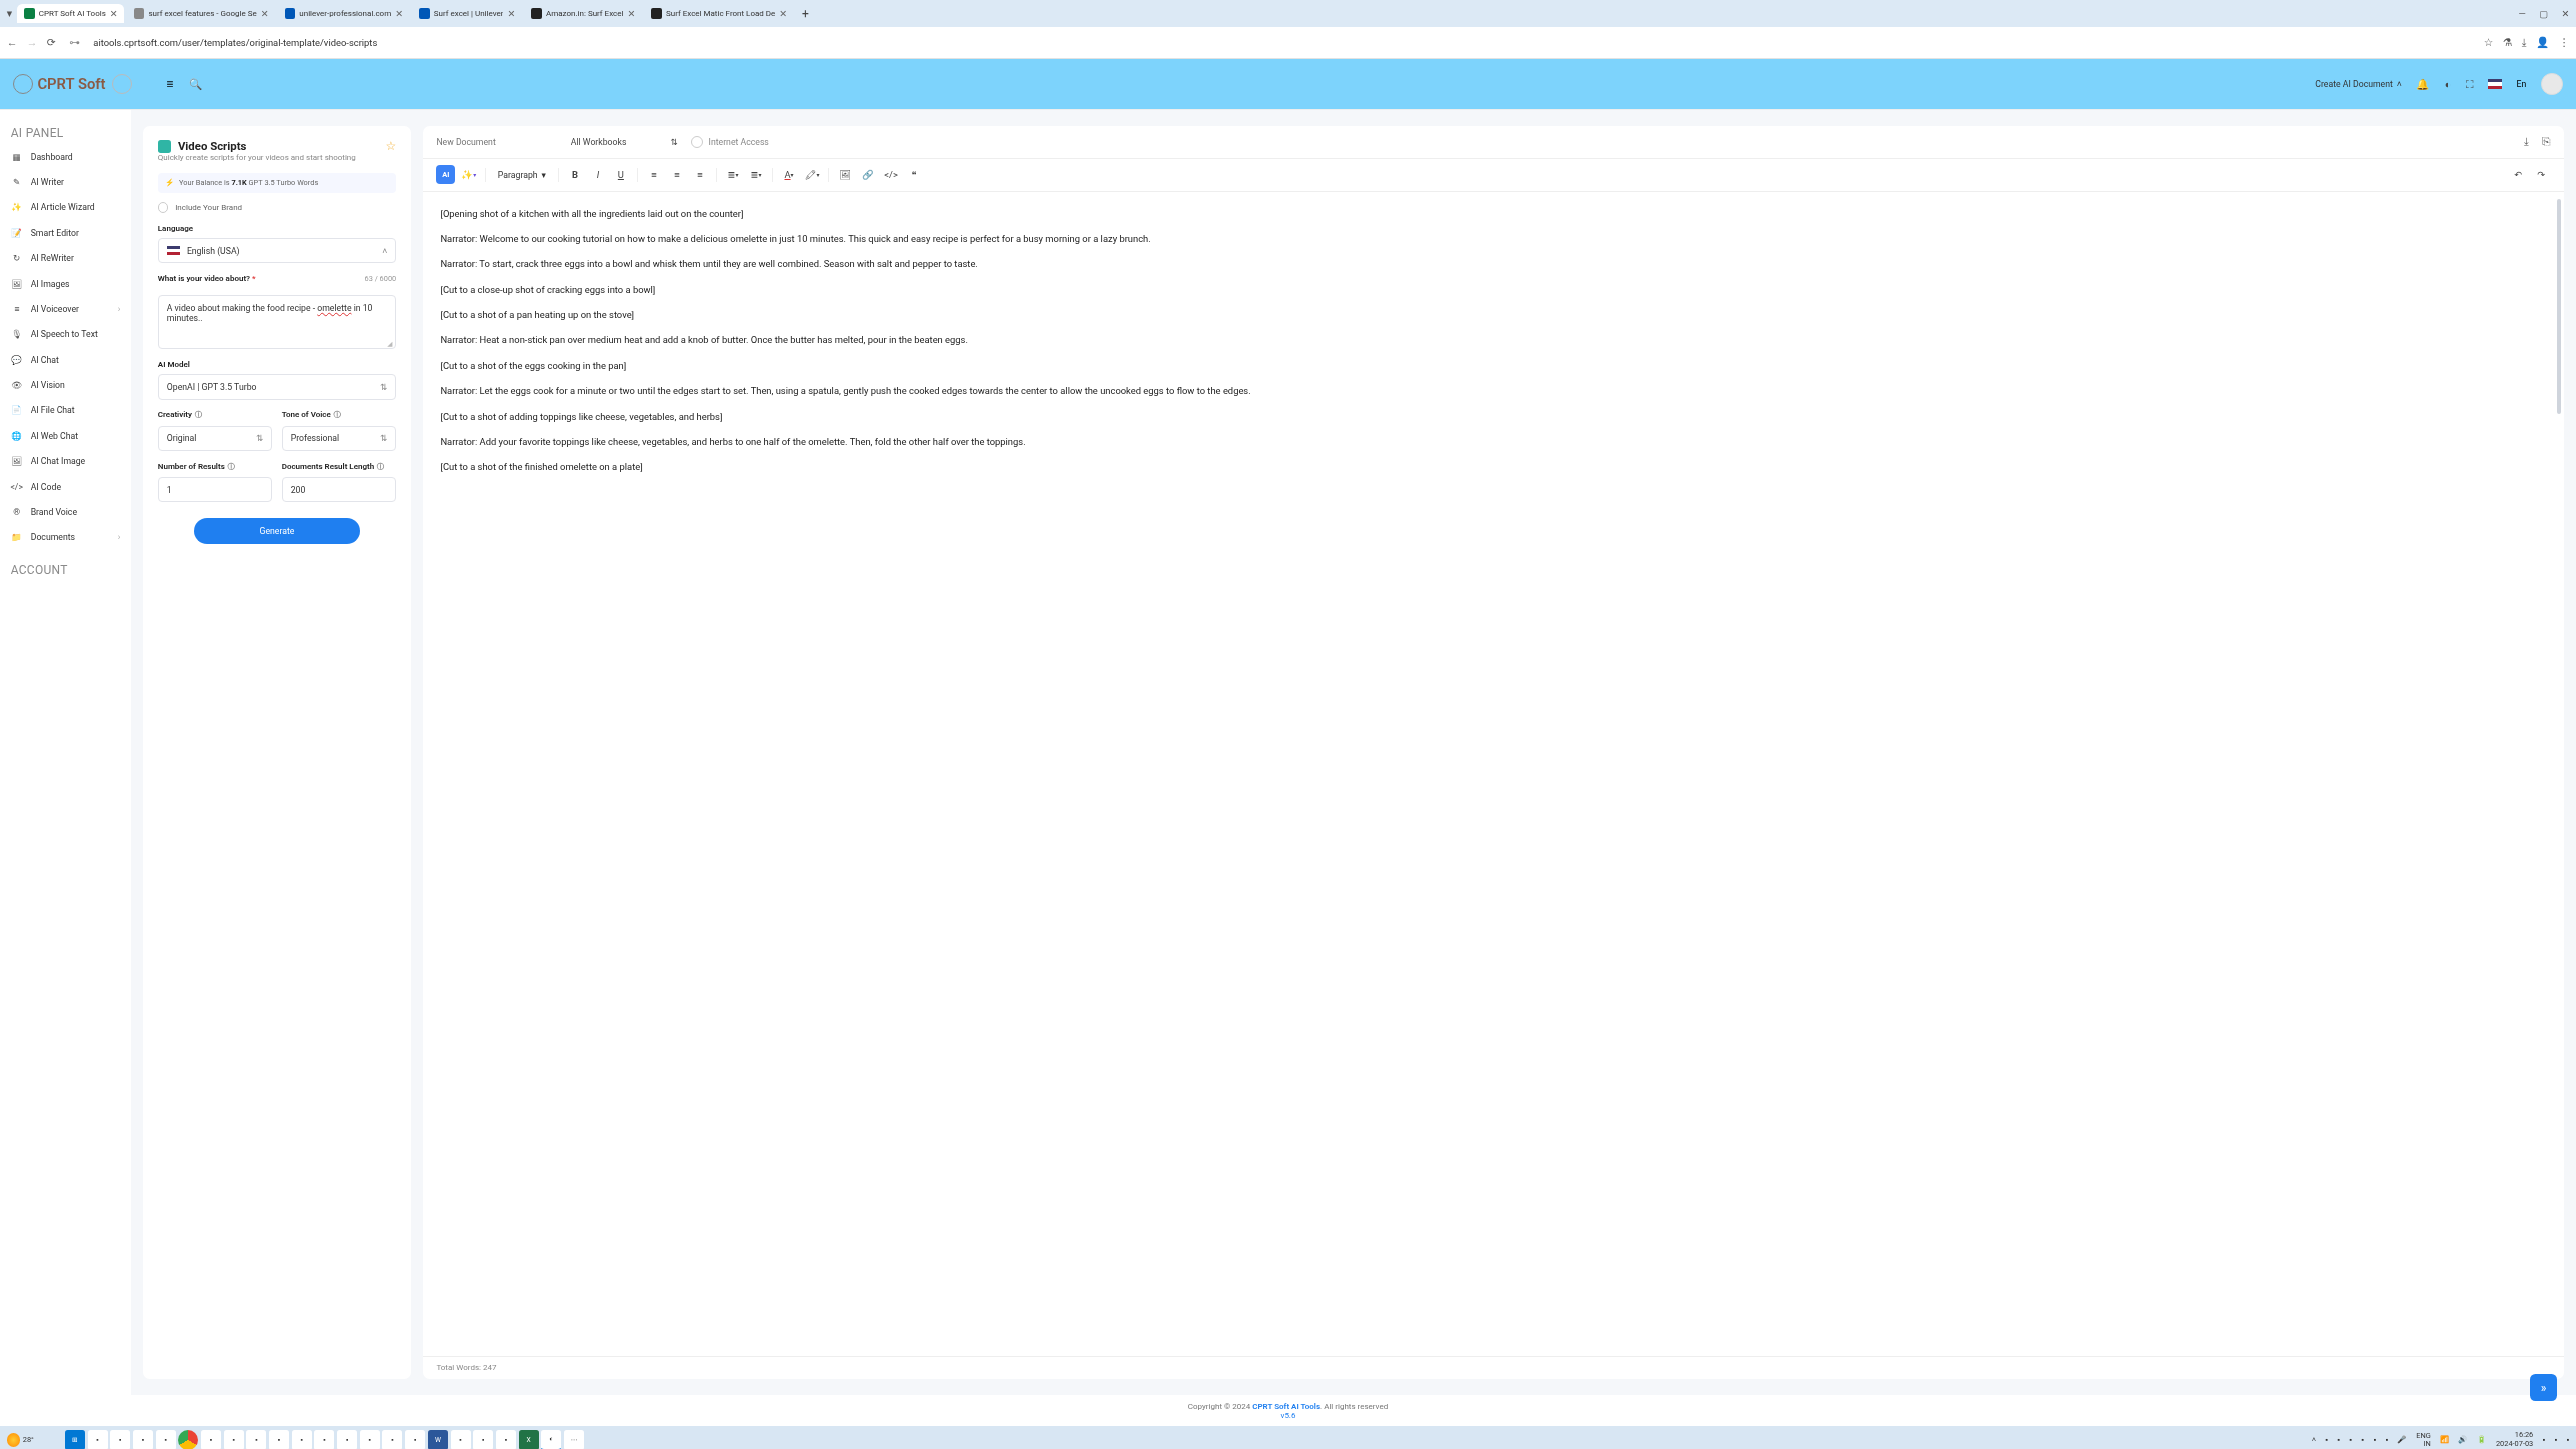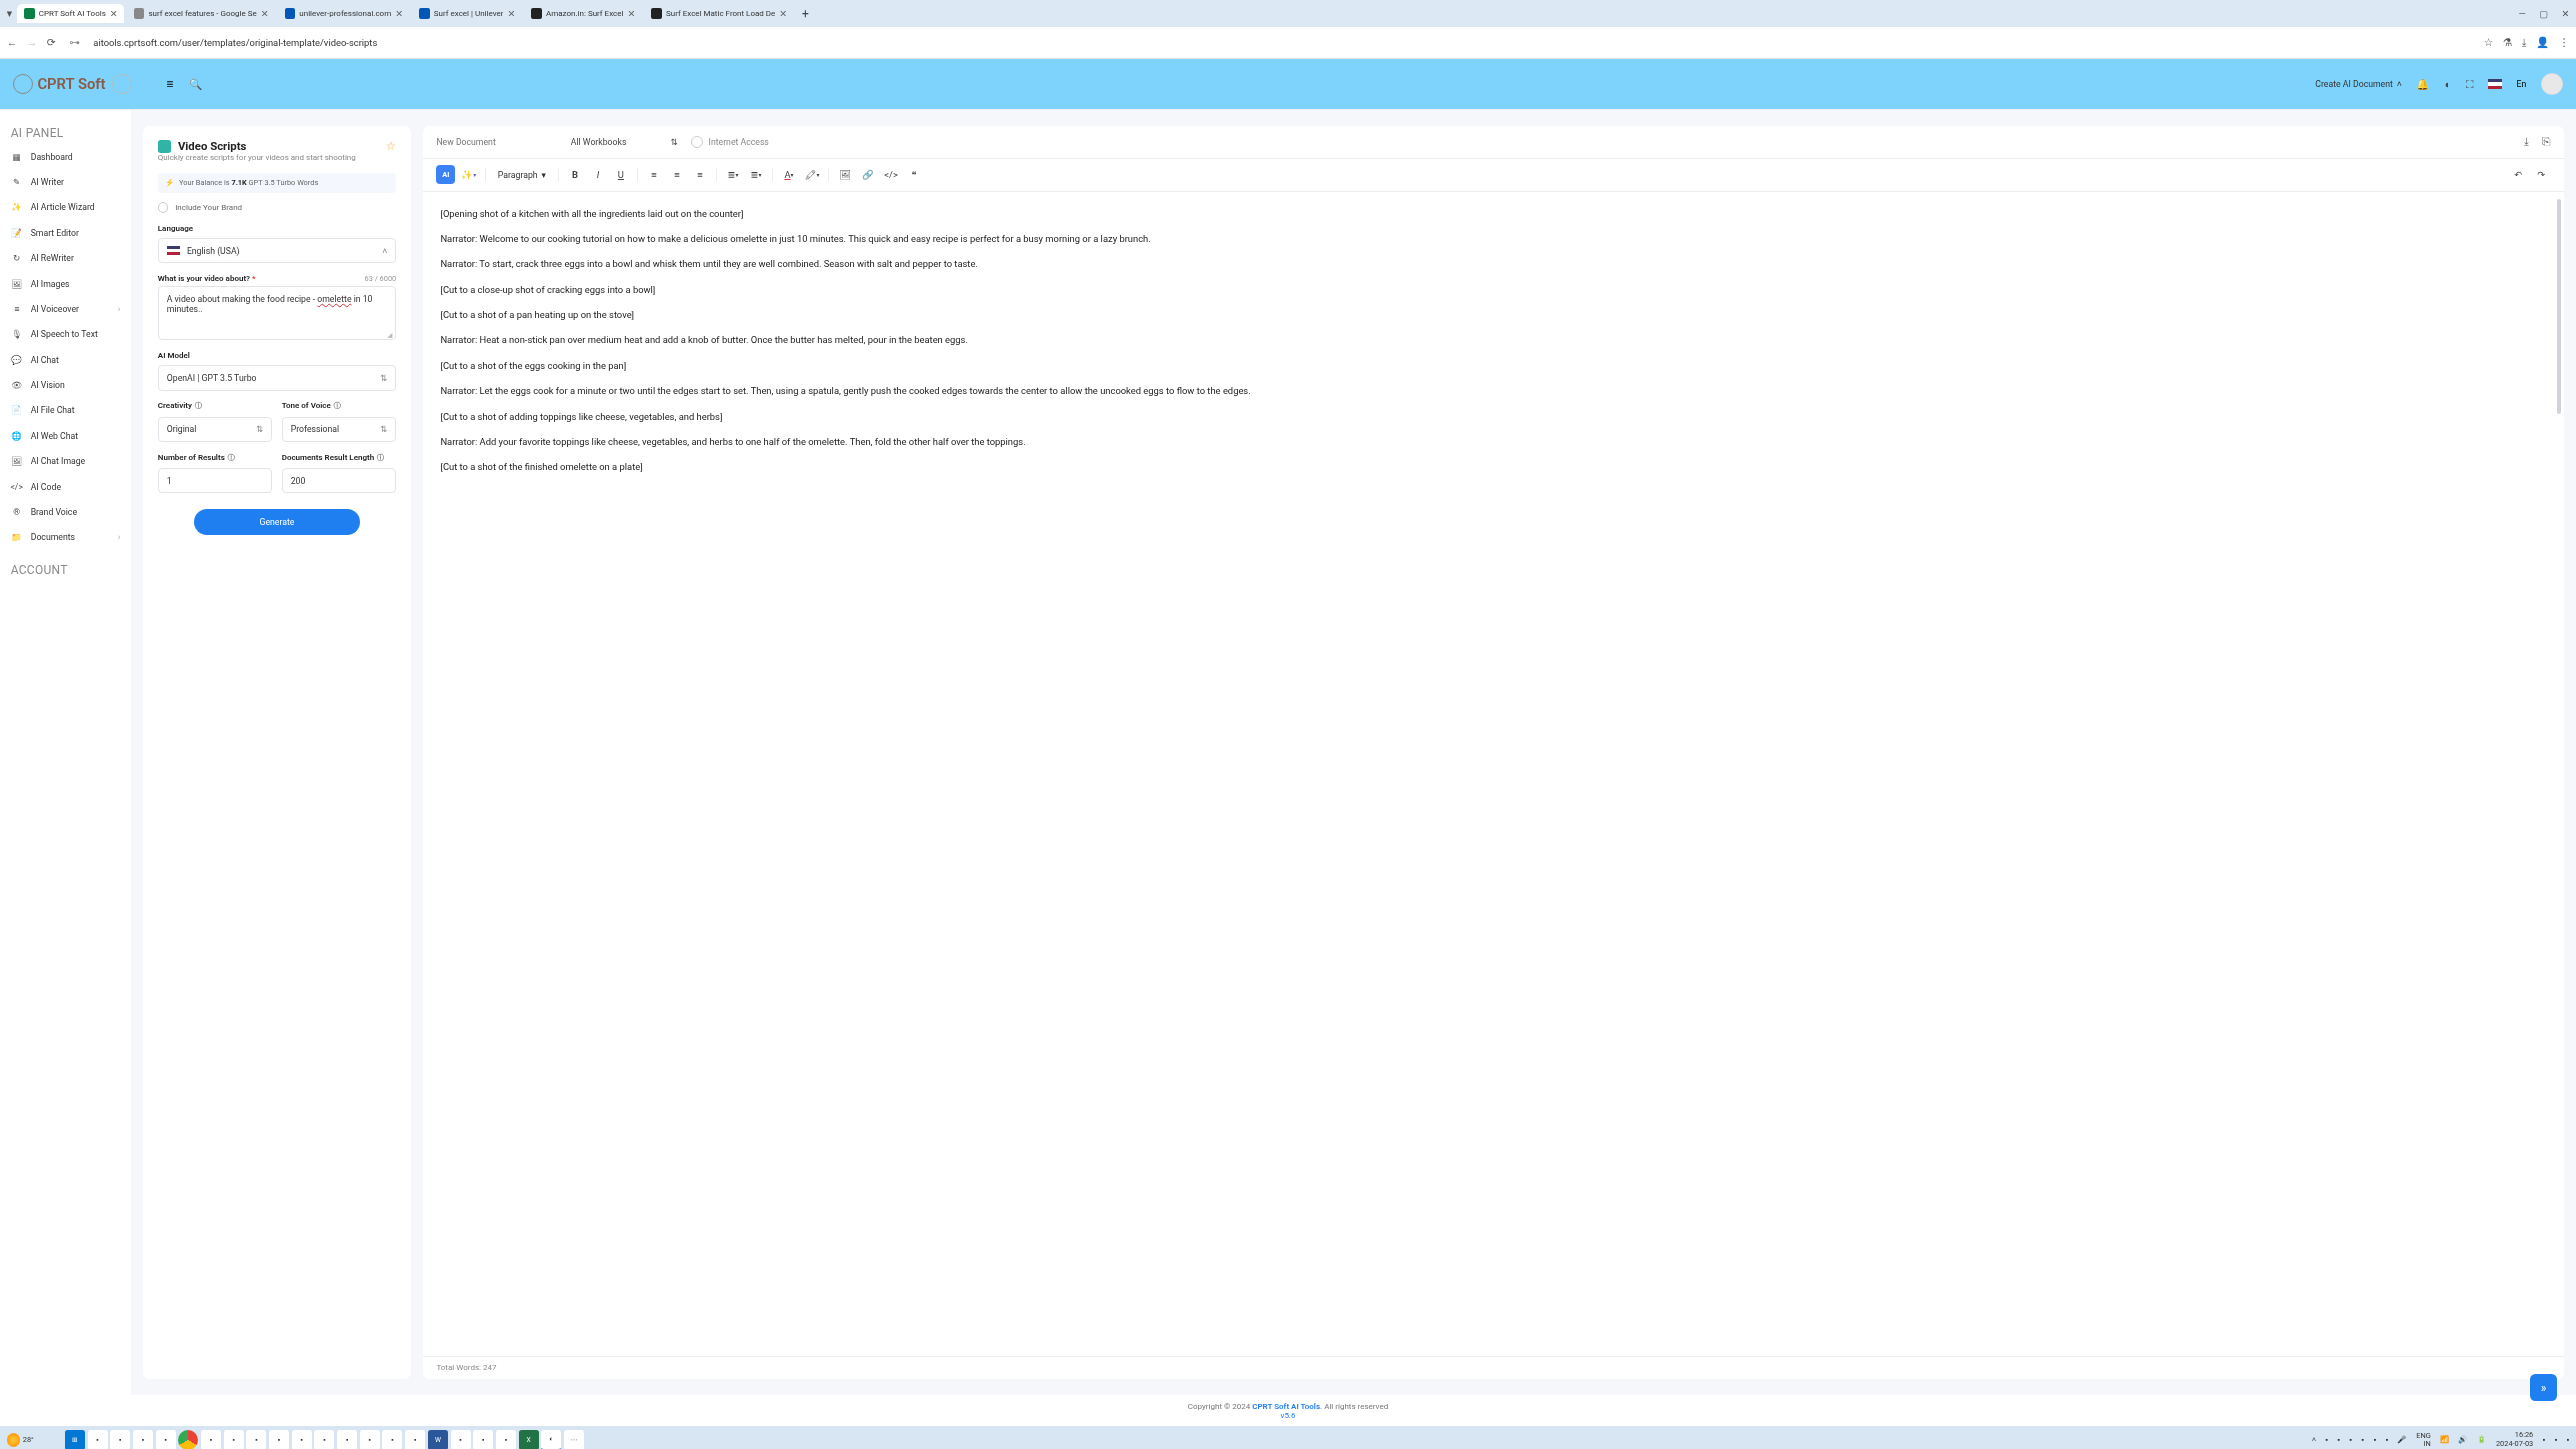--- a/index.html
+++ b/index.html
@@ -51,21 +51,21 @@
 .panel-sub { font-size: 8px; color: #888; }
 .balance-box { background: #f5f7ff; border-radius: 4px; padding: 5.4px 8px; font-size: 7.4px; color: #666; margin-top: 10.7px; display:flex; align-items:center; gap:4px; }
 .balance-box b { color: #222; }
 .include-brand { display: flex; align-items: center; gap: 6.7px; margin-top: 9.4px; font-size: 8px; color: #666; }
 .radio-empty { width: 10.7px; height: 10.7px; border: 1.3px solid #ccc; border-radius: 50%; }
 .form-label { font-size: 8px; font-weight: 600; color: #222; margin-top: 10.7px; display: block; }
 .req { color: #d33; }
 .char-count { float: right; font-size: 7.4px; color: #999; font-weight: 400; }
 .select-box { border: 0.7px solid #e2e4ea; border-radius: 4px; padding: 6.7px 8px; margin-top: 5.4px; font-size: 8.7px; color: #333; display: flex; align-items: center; gap: 6.7px; cursor: pointer; }
 .select-box .chev-icon { margin-left: auto; color: #888; }
-.textarea-box { border: 0.7px solid #e2e4ea; border-radius: 4px; padding: 6.7px 8px; margin-top: 3px; font-size: 8.7px; color: #333; min-height: 54px; resize: vertical; width: 100%; outline: none; position: relative; }
+.textarea-box { border: 0.7px solid #e2e4ea; border-radius: 4px; padding: 6.7px 8px; margin-top: 12px; font-size: 8.7px; color: #333; min-height: 54px; resize: vertical; width: 100%; outline: none; position: relative; }
 .textarea-resize { position: absolute; right: 1.3px; bottom: 1.3px; width: 6.7px; height: 6.7px; color: #bbb; font-size: 6.7px; }
 .input-box { border: 0.7px solid #e2e4ea; border-radius: 4px; padding: 6.7px 8px; margin-top: 5.4px; font-size: 8.7px; color: #333; width: 100%; outline: none; }
 .row2 { display: flex; gap: 9.4px; }
 .row2 > div { flex: 1; }
 .generate-btn { background: #1f7ff0; color: #fff; border: none; border-radius: 16px; padding: 8px 0; width: 70%; margin: 16px auto 0; display: block; font-size: 8.7px; cursor: pointer; }
 .info-icon { color: #888; font-size: 7.4px; margin-left: 2.7px; }
 
 .editor-panel { flex: 1; background: #fff; border-radius: 6.7px; display: flex; flex-direction: column; overflow: hidden; }
 .editor-top { display: flex; align-items: center; padding: 9.4px 13.4px; gap: 13.4px; border-bottom: 0.7px solid #eee; }
 .doc-name-inp { border: none; outline: none; font-size: 8.7px; color: #666; flex: 0 0 121px; }

